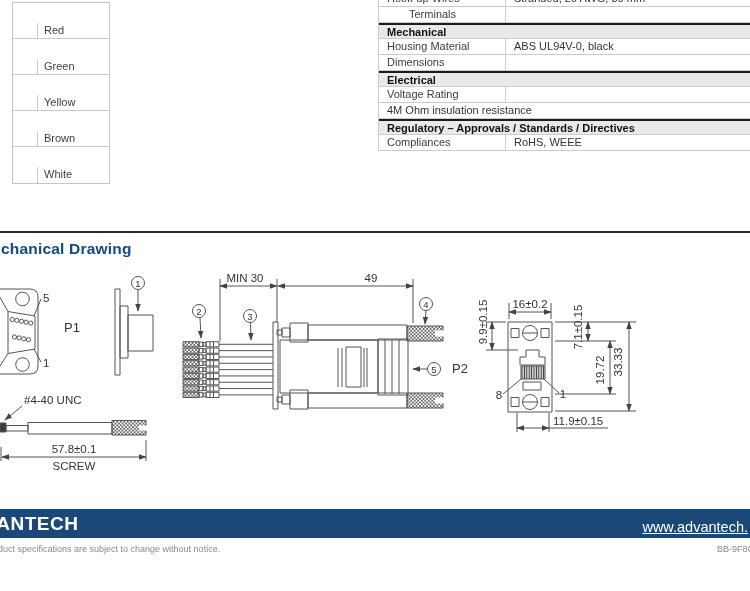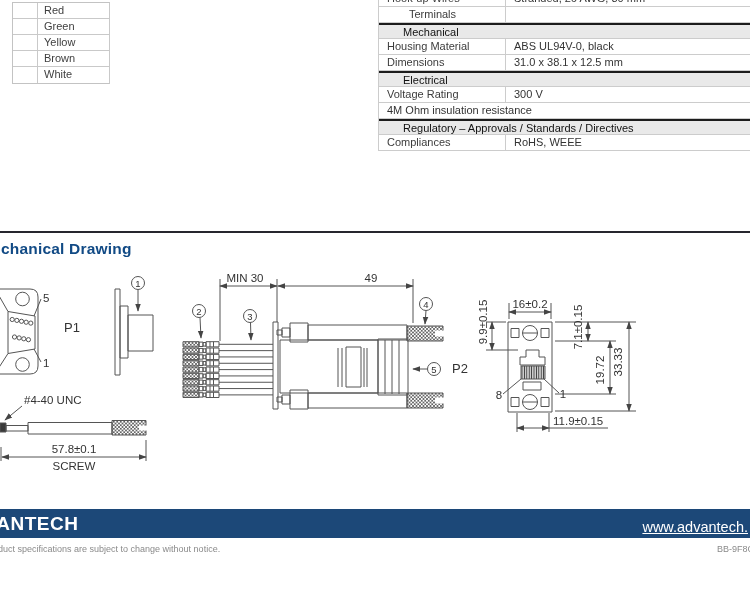--- a/index.html
+++ b/index.html
@@ -4,32 +4,32 @@
 <style>
   * { margin:0; padding:0; box-sizing:border-box; }
   html,body { width:750px; height:591px; }
   body {
     position:relative; overflow:hidden; background:#fff;
     font-family:"Liberation Sans", sans-serif; color:#333;
   }
   
   .color-table { position:absolute; left:12px; top:2px; width:98px;
     border:1px solid #c3c3c3; border-right:1px solid #c9c9c9; }
-  .color-row { display:flex; height:16px; border-bottom:1px solid #c9c9c9; }
+  .color-row { display:flex; height:16px; border-bottom:1px solid #c9c9c9;margin-top:20px; }
   .color-row:last-child { border-bottom:none; }
   .color-cell-a { width:25px; border-right:1px solid #c9c9c9; }
   .color-cell-b { flex:1; font-size:11px; line-height:15px; padding-left:6px; color:#3f3f3f; }
   
   .spec-table { position:absolute; left:378px; top:-9px; width:372px; border-left:1px solid #ccc; }
   .spec-row { display:flex; height:16px; border-bottom:1px solid #ccc; font-size:11px; line-height:15px; }
   .spec-row .lbl { width:127px; padding-left:8px; border-right:1px solid #ccc; color:#3c3c3c; }
   .spec-row .lbl.indent { padding-left:30px; }
   .spec-row .val { flex:1; padding-left:8px; color:#333; }
   .spec-head { height:16px; background:#e9e9e9; border-top:2px solid #1c1c1c; border-bottom:1px solid #ccc;
-    font-size:11px; font-weight:normal; line-height:14px; padding-left:24px; color:#111; }
+    font-size:11px; font-weight:bold; line-height:14px; padding-left:8px; color:#111; }
   
   .section-rule { position:absolute; left:0; top:231px; width:750px; height:2px; background:#26262e; }
   .section-title { position:absolute; left:-21px; top:240px; font-size:15.5px; font-weight:bold;
     color:#114a85; letter-spacing:0.2px; white-space:nowrap; }
   
   svg.drawing { position:absolute; left:0; top:0; }
   svg.drawing text { font-family:"Liberation Sans", sans-serif; fill:#333; }
   .dim { font-size:11.5px; }
   .callout { font-size:9.5px; }
   .plabel { font-size:13px; }
@@ -75,26 +75,24 @@
   <div class="spec-row">
     <div class="lbl indent">Terminals</div>
   </div>
   <div class="spec-head">Mechanical</div>
   <div class="spec-row">
     <div class="lbl">Housing Material</div>
     <div class="val">ABS UL94V-0, black</div>
   </div>
   <div class="spec-row">
     <div class="lbl">Dimensions</div>
-    <div class="val">31.0 x 38.1 x 12.5 mm</div>
   </div>
   <div class="spec-head">Electrical</div>
   <div class="spec-row">
     <div class="lbl">Voltage Rating</div>
-    <div class="val">300 V</div>
   </div>
   <div class="spec-row">
     <div class="val">4M Ohm insulation resistance</div>
   </div>
   <div class="spec-head">Regulatory – Approvals / Standards / Directives</div>
   <div class="spec-row">
     <div class="lbl">Compliances</div>
     <div class="val">RoHS, WEEE</div>
   </div>
 </div>

